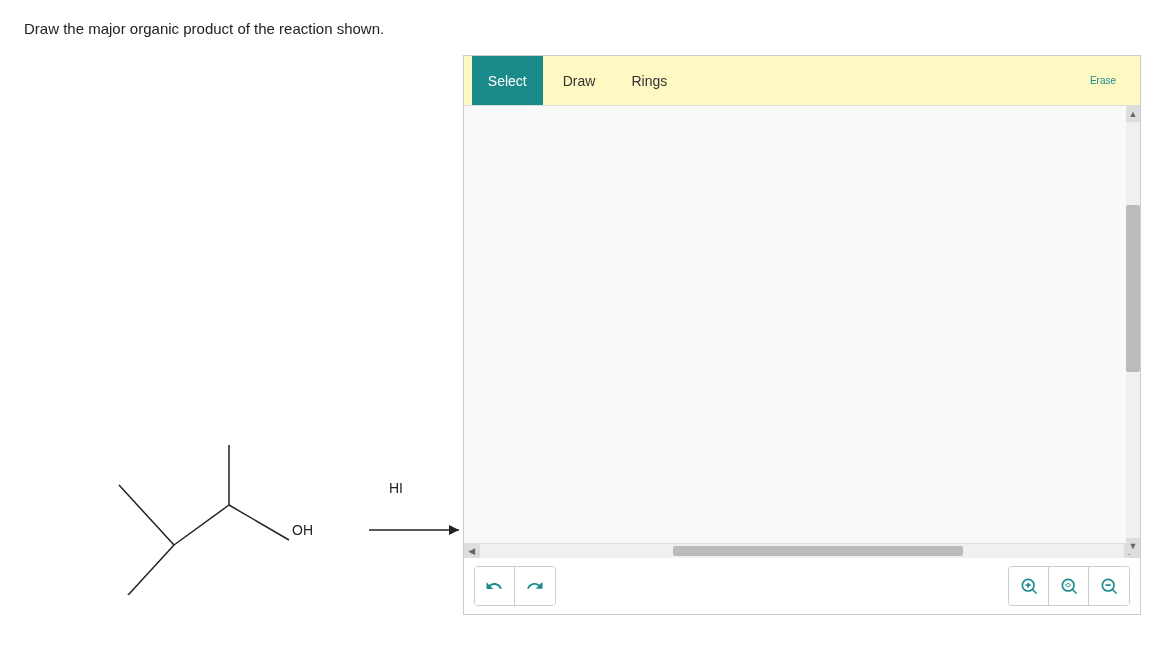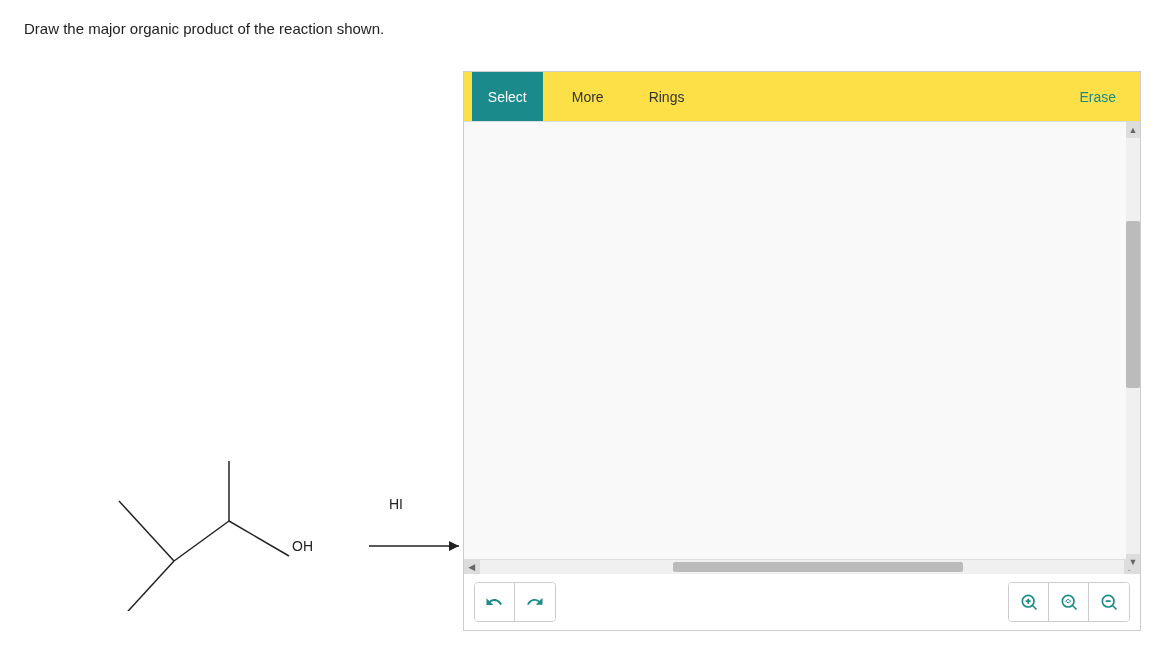--- a/index.html
+++ b/index.html
@@ -15,21 +15,21 @@
     .page {
       padding: 20px 24px;
       position: relative;
       width: 1165px;
       height: 666px;
     }
 
     .question-text {
       font-size: 15px;
       color: #222;
-      margin-bottom: 34px;
+      margin-bottom: 18px;
     }
 
     .content-area {
       display: flex;
       align-items: flex-start;
       gap: 0;
     }
 
     
     .molecule-area {
@@ -58,22 +58,22 @@
       position: relative;
     }
 
     
     .toolbar {
       display: flex;
       align-items: center;
       border-bottom: 1px solid #ddd;
       padding: 0 8px;
       height: 50px;
-      background: #fde047;
-      gap: 13px;
+      background: #fef9c3;
+      gap: 4px;
     }
 
     .toolbar-btn {
       padding: 8px 16px;
       font-size: 14px;
       cursor: pointer;
       border: none;
       background: transparent;
       color: #333;
       height: 100%;
@@ -83,21 +83,21 @@
     }
 
     .toolbar-btn.active {
       background: #1a8a8a;
       color: #fff;
     }
 
     .toolbar-erase {
       margin-left: auto;
       color: #1a8a8a;
-      font-size: 14px;
+      font-size: 10px;
       cursor: pointer;
       padding: 8px 16px;
       border: none;
       background: transparent;
     }
 
     
     .canvas-area {
       flex: 1;
       background: #f9f9f9;
@@ -288,21 +288,21 @@
         <line x1="325" y1="415" x2="415" y2="415" class="mol-line"></line>
 
         <polygon points="415,415 405,410 405,420" fill="#222"></polygon>
       </svg>
     </div>
 
     <div class="editor-panel">
 
       <div class="toolbar">
         <button class="toolbar-btn active">Select</button>
-        <button class="toolbar-btn">More</button>
+        <button class="toolbar-btn">Draw</button>
         <button class="toolbar-btn">Rings</button>
         <button class="toolbar-erase">Erase</button>
       </div>
 
       <div class="canvas-area">
         
       </div>
 
       <div class="hscrollbar">
         <div class="hscroll-arrow">◀</div>

